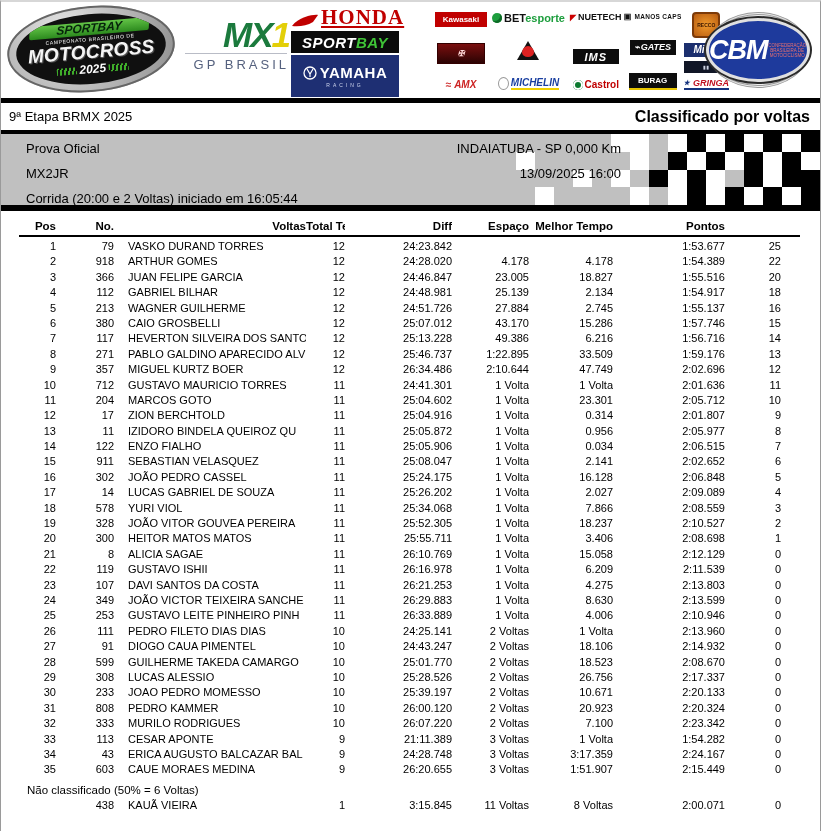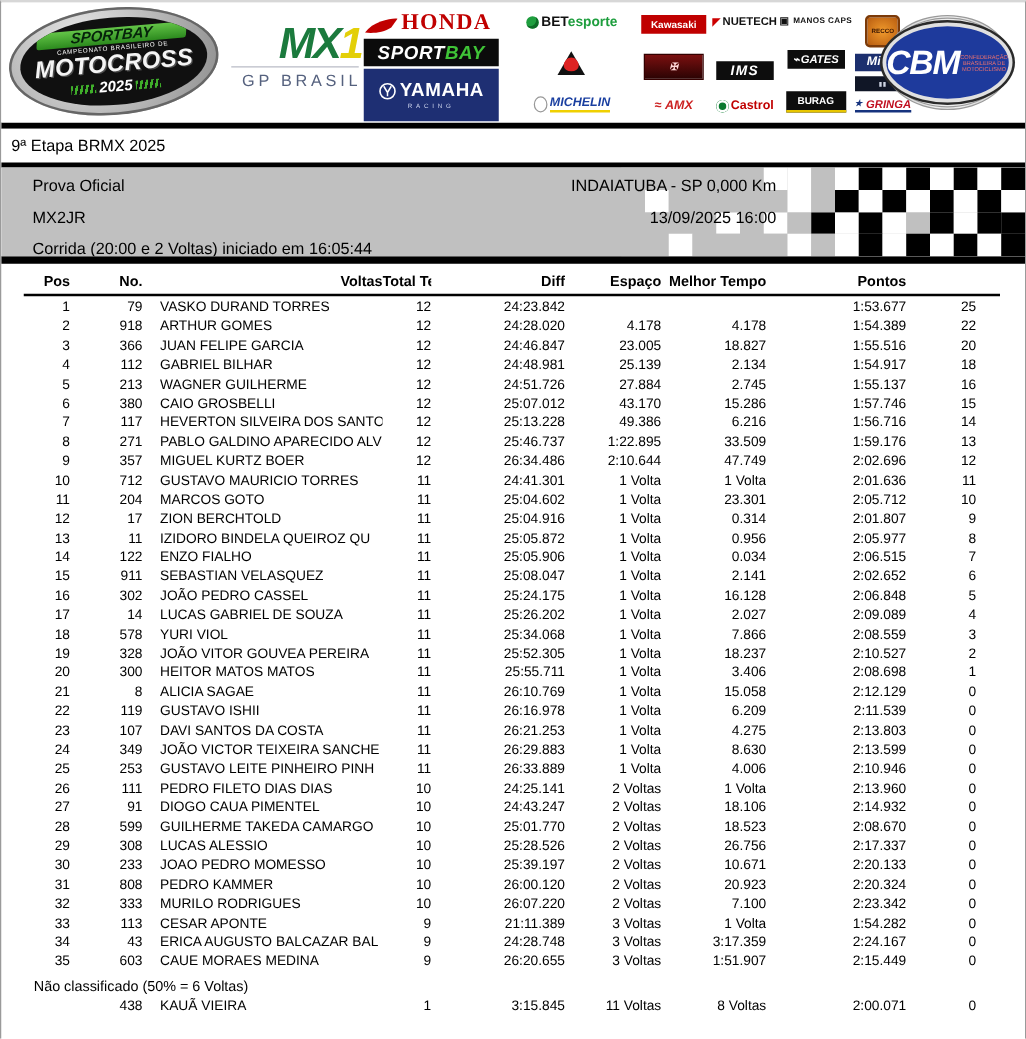--- a/index.html
+++ b/index.html
@@ -21,21 +21,21 @@
   .moto-year{display:flex;align-items:center;gap:3px;margin-top:1px;}
   .moto-year .yr{color:#fff;font-weight:bold;font-style:italic;font-size:12px;}
   .hashbar{width:20px;height:7px;background:repeating-linear-gradient(105deg,#3fae2a 0 2px,transparent 2px 4px);}
   .mx1{position:absolute;left:182px;top:16px;width:106px;text-align:right;}
   .mx1-main{font-size:35px;font-weight:900;font-style:italic;line-height:34px;letter-spacing:-2px;}
   .mx1-main .g{color:#1b7a3d;} .mx1-main .y{color:#e3cf08;}
   .mx1-rule{height:1px;background:#b9bcc6;margin:1px 2px 3px 2px;}
   .mx1-sub{font-size:13px;color:#55617e;letter-spacing:3px;}
   .honda-col{position:absolute;left:290px;top:2px;width:126px;}
   .honda-row{display:flex;align-items:flex-end;gap:2px;height:24px;}
-  .honda-txt{color:#c00000;font-family:"Liberation Serif",serif;font-weight:bold;font-size:18px;line-height:21px;letter-spacing:1px;}
+  .honda-txt{color:#c00000;font-family:"Liberation Serif",serif;font-weight:bold;font-size:21px;line-height:21px;letter-spacing:1px;text-decoration:underline;}
   .sb-box{margin-top:3px;width:108px;height:22px;background:#0b0b0b;display:flex;align-items:center;justify-content:center;
           font-style:italic;font-weight:bold;font-size:15px;letter-spacing:.5px;}
   .sb-box .w{color:#fff;} .sb-box .gr{color:#3fc437;}
   .yam-box{margin-top:2px;width:108px;height:42px;background:#1e2f73;display:flex;flex-direction:column;
            align-items:center;justify-content:center;}
   .yam-row{display:flex;align-items:center;gap:3px;}
   .yam-txt{color:#fff;font-weight:bold;font-size:15px;letter-spacing:.5px;}
   .yam-sub{color:#cfd6ee;font-size:5px;letter-spacing:3px;margin-top:1px;}
   .sponsors{position:absolute;left:420px;top:10px;width:280px;height:78px;display:flex;gap:5px;}
   .spcol{display:flex;flex-direction:column;justify-content:space-between;align-items:center;}
@@ -146,37 +146,37 @@
             <circle cx="7" cy="7" r="6" fill="none" stroke="#fff" stroke-width="1.3"></circle>
             <path d="M4 3 L7 8 L10 3 M7 8 L7 11" stroke="#fff" stroke-width="1.2" fill="none"></path>
           </svg>
           <span class="yam-txt">YAMAHA</span>
         </div>
         <div class="yam-sub">RACING</div>
       </div>
     </div>
 
     <div class="sponsors">
+      <div class="spcol c2">
+        <div class="kaw-box">Kawasaki</div>
+        <div class="redskull">✠</div>
+        <div class="chip amx">AMX</div>
+      </div>
       <div class="spcol c1">
         <div class="chip">
           <span class="bet-ball"></span>
           <span class="bet-txt"><span>BET</span><span class="e">esporte</span></span>
         </div>
         <div class="chip">
             <span class="tri-logo"></span>
           </div>
         <div class="chip">
           <span class="mich-man"></span>
           <span class="michelin">MICHELIN</span>
         </div>
-      </div>
-      <div class="spcol c2">
-        <div class="kaw-box">Kawasaki</div>
-        <div class="redskull">✠</div>
-        <div class="chip amx">AMX</div>
       </div>
       <div class="spcol c3">
         <div class="chip nuetech">NUETECH</div>
         <div class="ims-box">IMS</div>
         <div class="chip">
           <span class="castrol-ball"></span>
           <span class="castrol-txt">Castrol</span>
         </div>
       </div>
       <div class="spcol c4">
@@ -199,20 +199,21 @@
       <div class="cbm-oval">
         <div class="cbm-main">CBM</div>
         <div class="cbm-sub">CONFEDERAÇÃO BRASILEIRA DE MOTOCICLISMO</div>
       </div>
     </div>
   </div>
 
   <div class="bar1"></div>
   <div class="title-row">
     <span class="title-left">9ª Etapa BRMX 2025</span>
+    <span class="title-right">Classificado por voltas</span>
   </div>
   <div class="bar2"></div>
 
   <div class="gray">
     <div class="checker" id="checker">
         <div class="ck" style="background: rgb(192, 192, 192);"></div>
         <div class="ck" style="background: rgb(192, 192, 192);"></div>
         <div class="ck" style="background: rgb(192, 192, 192);"></div>
         <div class="ck" style="background: rgb(192, 192, 192);"></div>
         <div class="ck" style="background: rgb(192, 192, 192);"></div>

